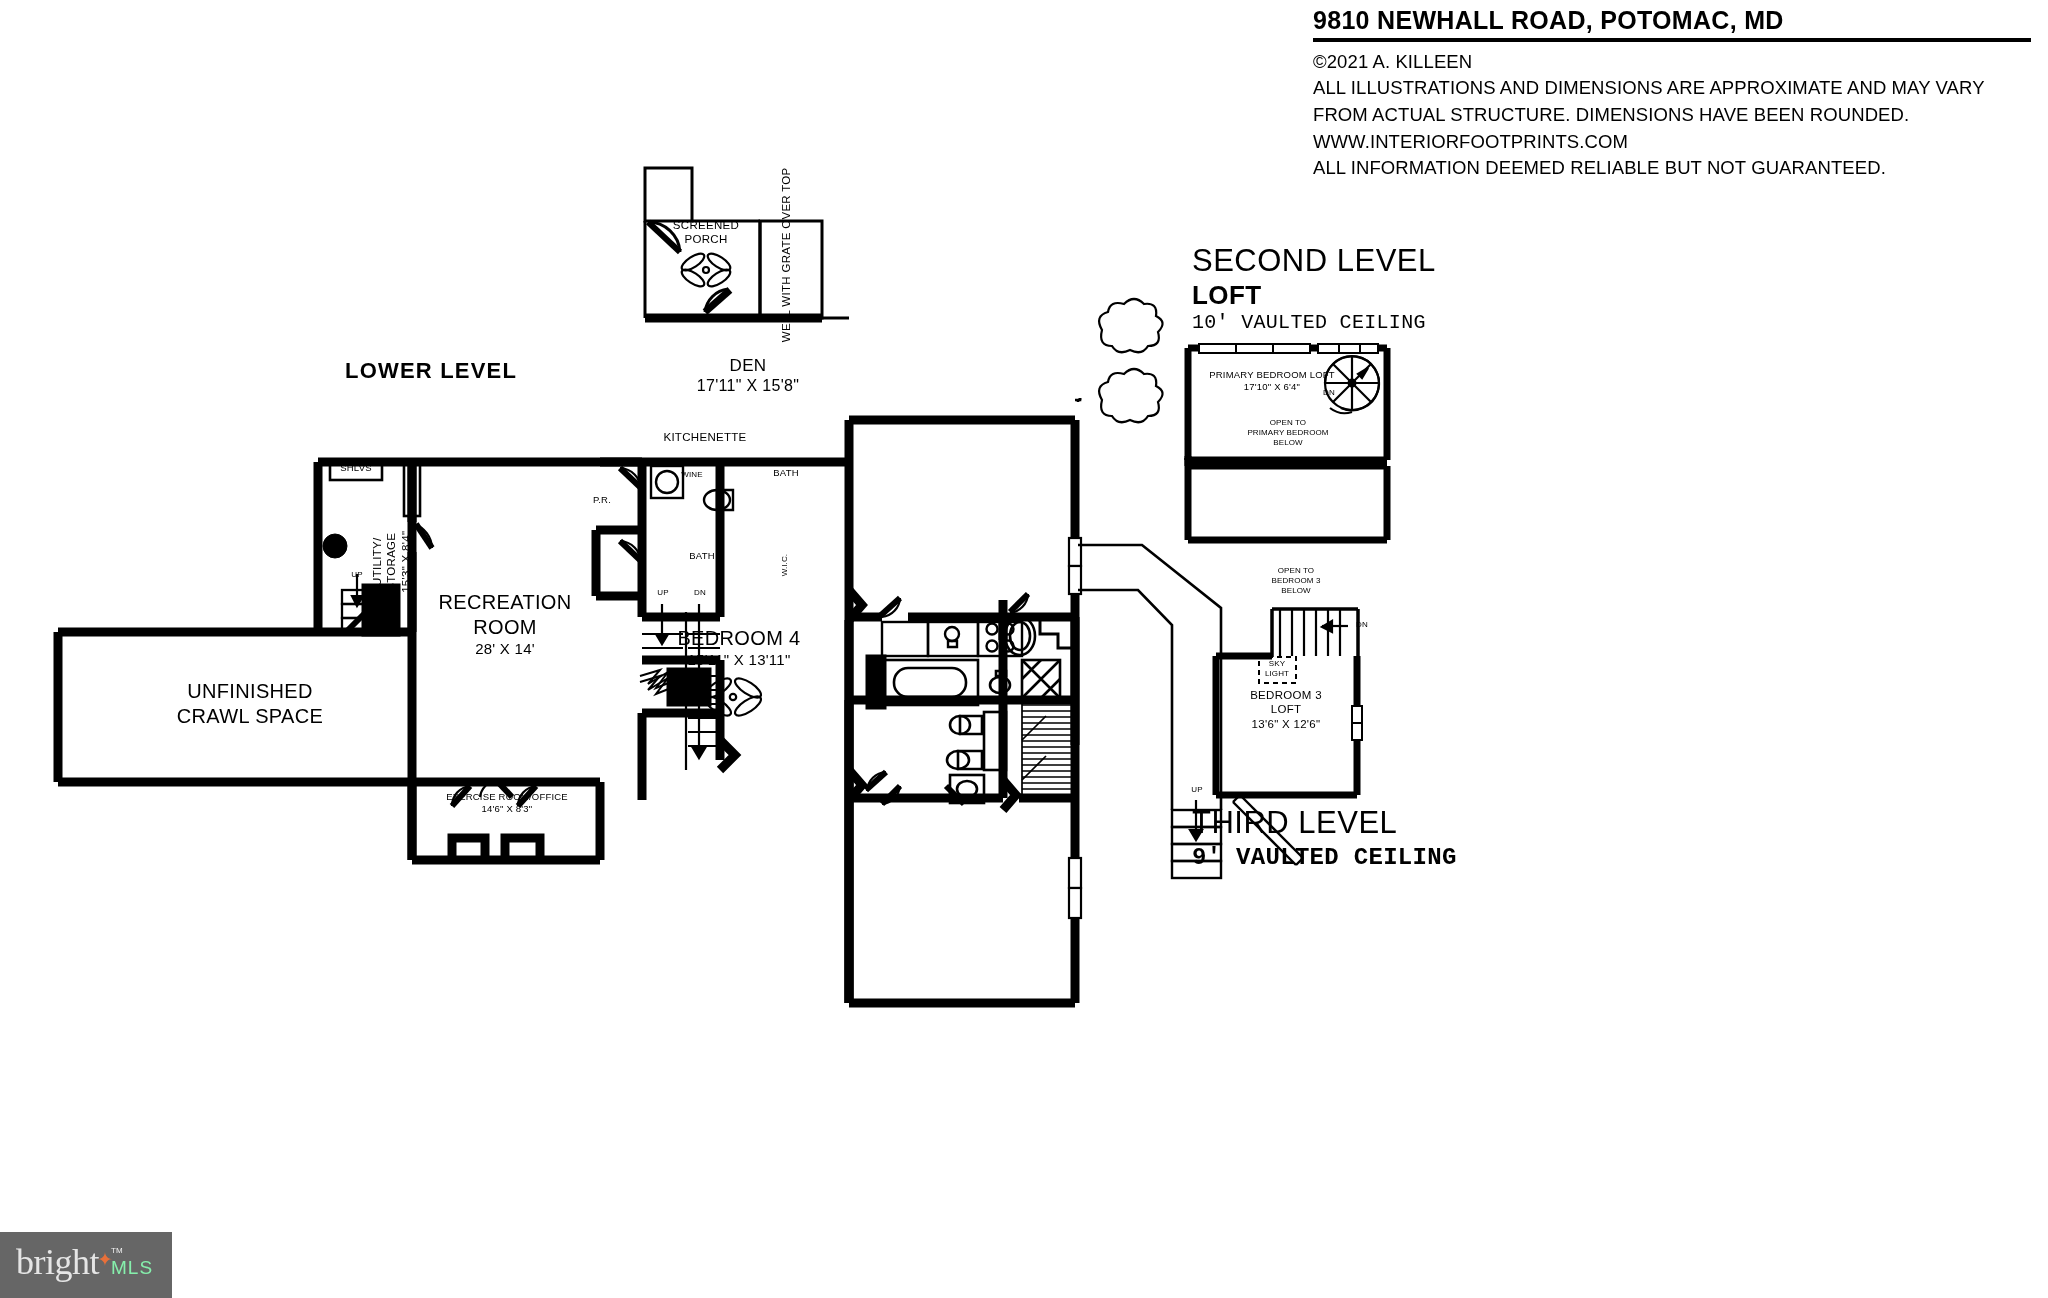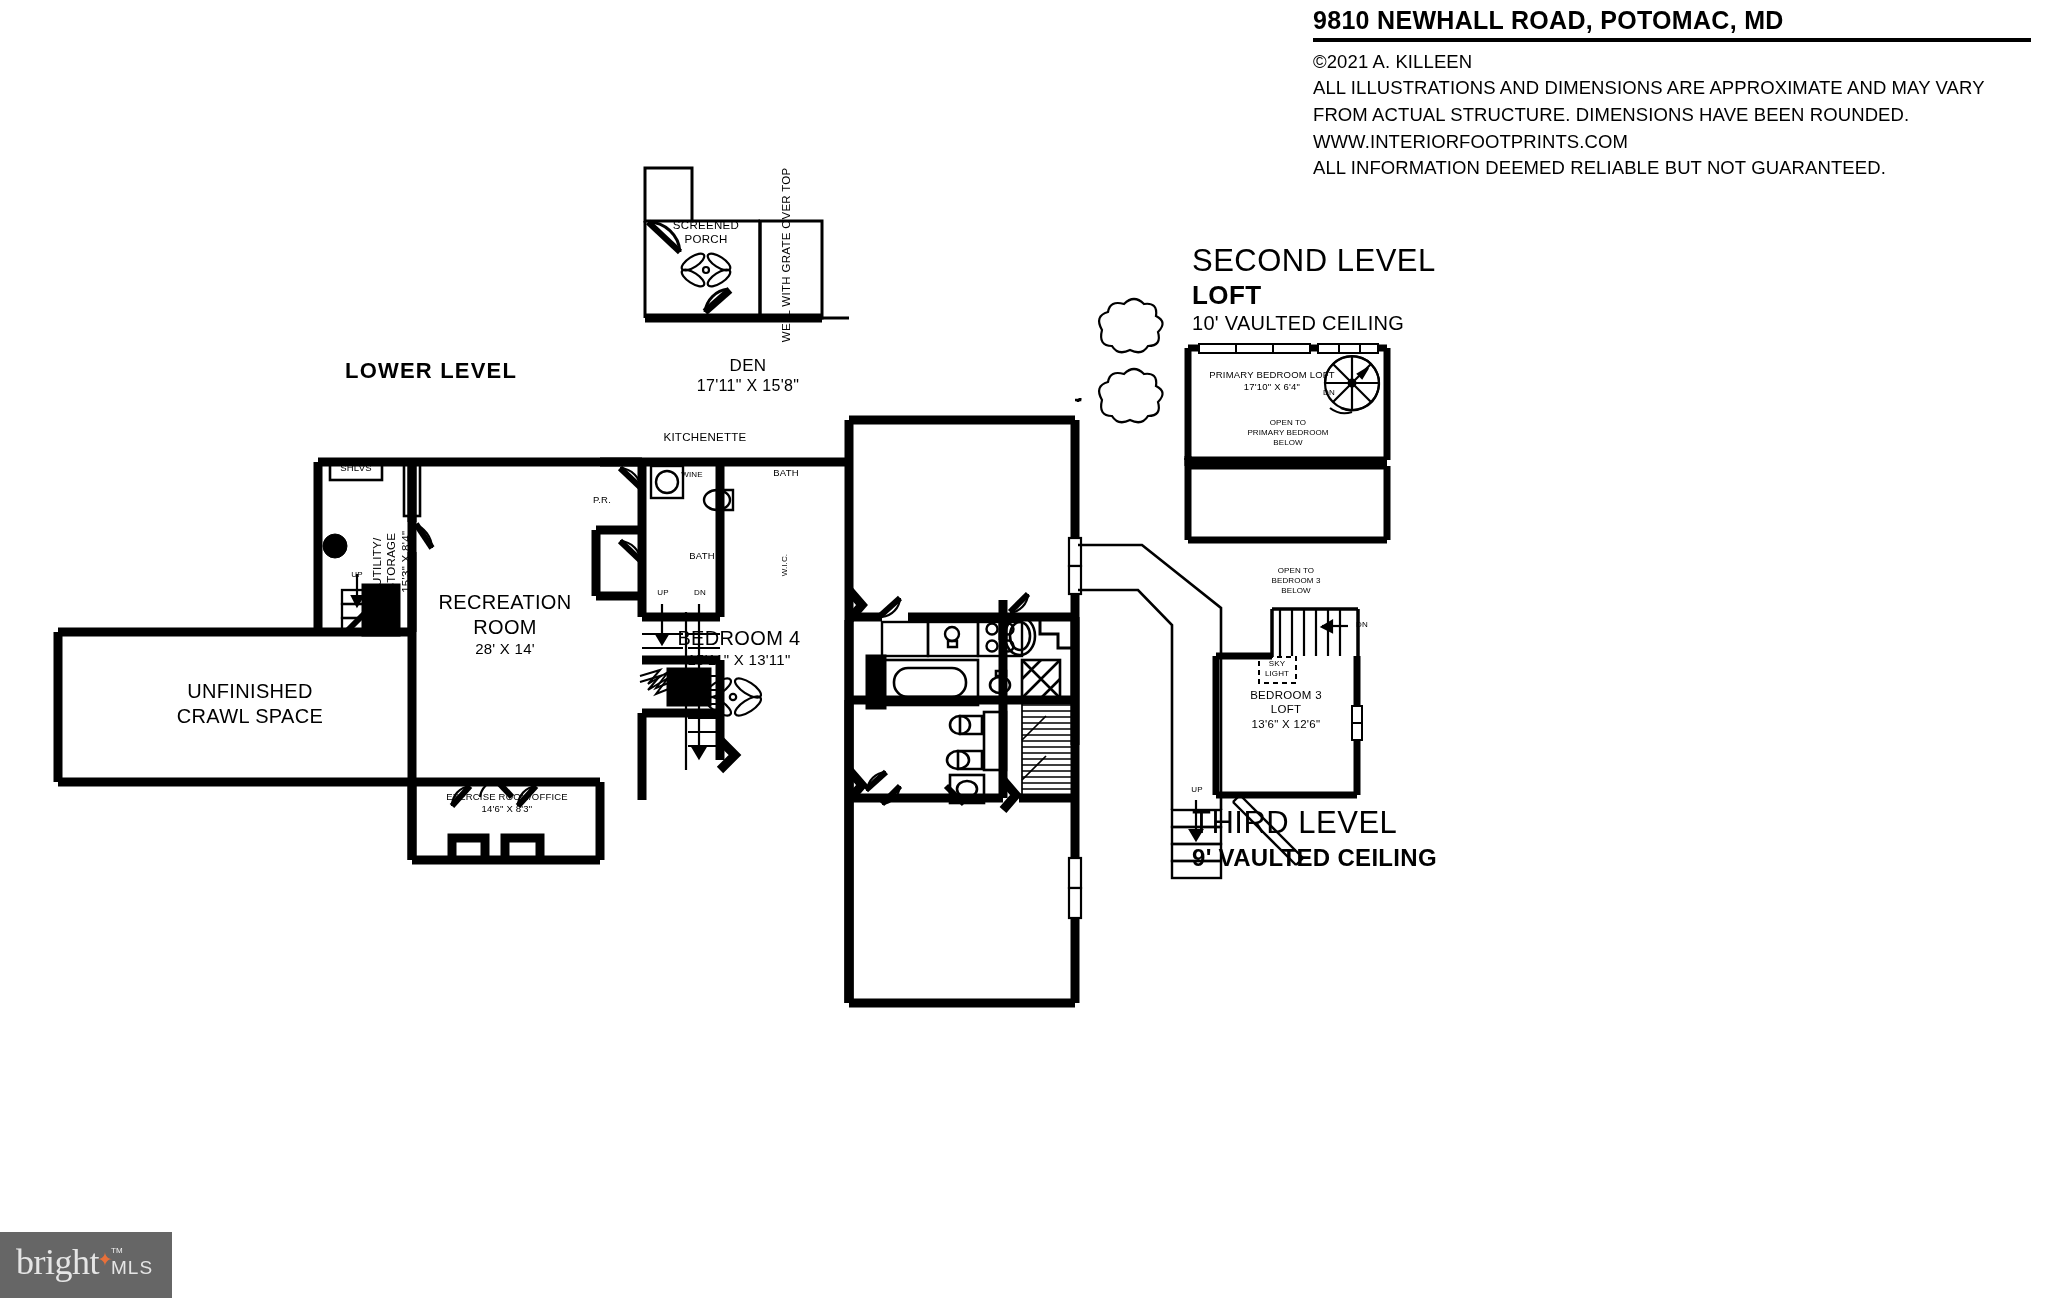--- a/index.html
+++ b/index.html
@@ -9,21 +9,21 @@
 
   
   #header{position:absolute;left:1313px;top:6px;width:720px;}
   #header .addr{font-size:25px;font-weight:600;letter-spacing:.3px;line-height:1.15;}
   #header .rule{height:4px;background:#000;margin:3px 0 7px 0;width:718px;}
   #header .ln{font-size:18.5px;line-height:1.44;letter-spacing:.1px;}
 
   
   .level-title{font-size:31px;font-weight:400;letter-spacing:.5px;line-height:1.18;}
   .level-sub{font-size:26px;font-weight:600;letter-spacing:.4px;line-height:1.18;}
-  .level-sub2{font-size:20px;letter-spacing:.3px;line-height:1.3;}
+  .level-sub2{font-size:20px;letter-spacing:.3px;line-height:1.3;font-family:Liberation Mono, monospace;}
 
   #lower-level-label{position:absolute;left:345px;top:358px;font-size:22px;
       font-weight:600;letter-spacing:1.2px;}
 
   #second-level-head{position:absolute;left:1192px;top:243px;}
   #third-level-head{position:absolute;left:1192px;top:805px;}
 
   
   .rlabel{position:absolute;text-align:center;line-height:1.26;white-space:nowrap;}
   .rname{font-size:20px;letter-spacing:.35px;}
@@ -32,21 +32,21 @@
   .rdim-lg{font-size:16px;letter-spacing:.3px;}
   .rsmall{font-size:11.5px;letter-spacing:.3px;}
   .rtiny{font-size:9.5px;letter-spacing:.2px;}
   .rmini{font-size:8px;letter-spacing:.1px;}
   .rvert{transform-origin:center center;}
 
   
   #mls{position:absolute;left:0;top:1232px;width:172px;height:66px;background:#666666;}
   #mls .lg{position:absolute;left:16px;top:12px;font-family:Liberation Serif, serif;
            font-size:36px;color:#e5e5e5;letter-spacing:-.5px;line-height:1;}
-  #mls .mls-t{position:absolute;left:111px;top:25px;font-size:19px;color:#e5e5e5;letter-spacing:1px;}
+  #mls .mls-t{position:absolute;left:111px;top:25px;font-size:19px;color:#86efac;letter-spacing:1px;}
   #mls .star{position:absolute;left:97px;top:18px;width:16px;height:16px;color:#e8703a;font-size:19px;line-height:1;}
   #mls .tm{position:absolute;left:111px;top:14px;font-size:8px;color:#f2f2f2;}
 </style>
 </head>
 <body>
 
 <svg class="plan-svg" viewBox="0 0 2048 1298">
   <g fill="none" stroke="#000" stroke-linecap="butt">
 
   <g stroke-width="9">

